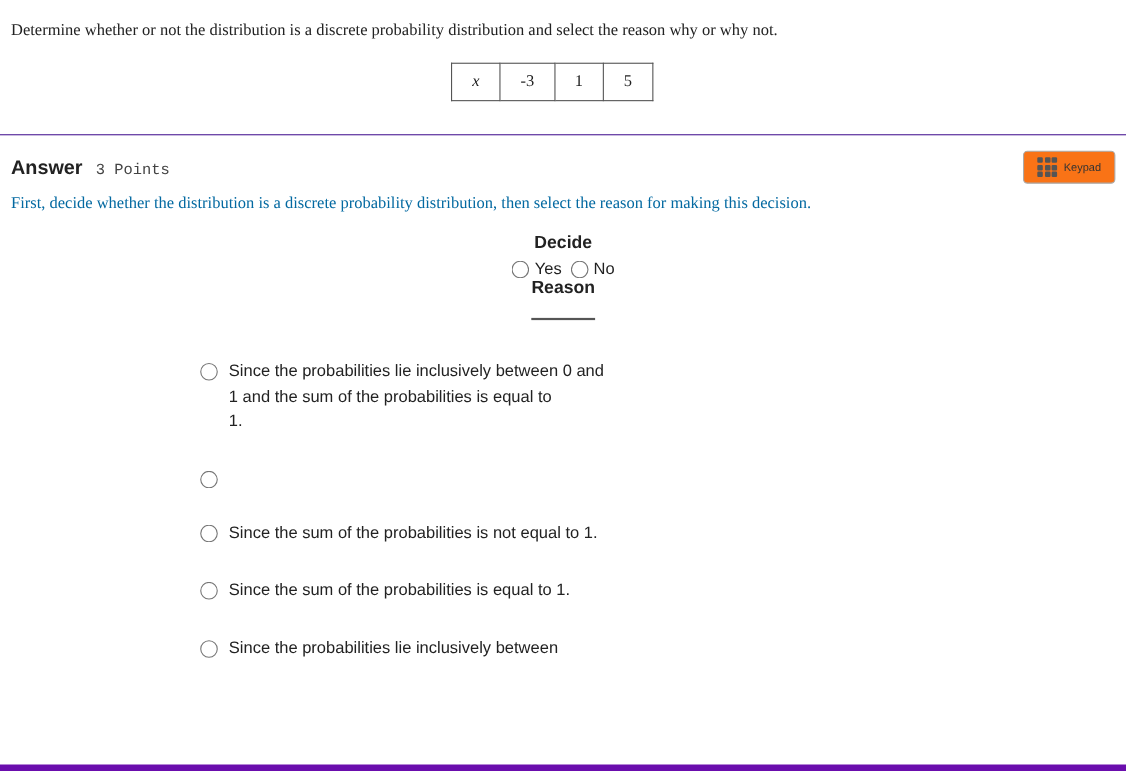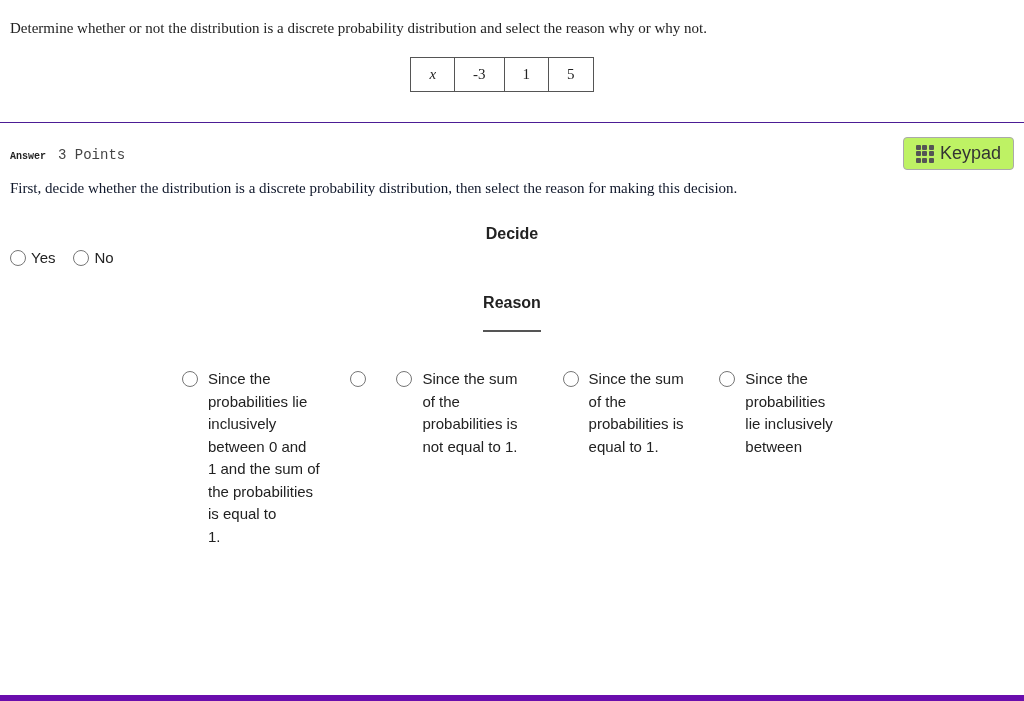--- a/index.html
+++ b/index.html
@@ -47,72 +47,71 @@
       padding: 14px 10px 10px 10px;
       position: relative;
     }
     .answer-header {
       display: flex;
       align-items: center;
       justify-content: space-between;
       margin-bottom: 10px;
     }
     .answer-label {
-      font-size: 10px;
-      font-weight: bold;
-      font-family: Liberation Mono, monospace;
+      font-size: 18px;
+      font-weight: bold;
+      font-family: Liberation Sans, sans-serif;
     }
     .points-label {
       font-size: 14px;
       font-family: Liberation Mono, monospace;
       color: #444;
       margin-left: 8px;
       font-weight: normal;
     }
     .keypad-btn {
       display: flex;
       align-items: center;
       gap: 6px;
       border: 1px solid #aaa;
-      background: #bef264;
+      background: #f97316;
       padding: 5px 12px;
       border-radius: 4px;
-      font-size: 18px;
+      font-size: 10px;
       font-family: Arial, sans-serif;
       cursor: pointer;
       color: #333;
     }
     .keypad-btn .grid-icon {
       display: inline-grid;
       grid-template-columns: repeat(3,5px);
       grid-template-rows: repeat(3,5px);
       gap: 1.5px;
     }
     .keypad-btn .grid-icon span {
       width: 5px; height: 5px;
       background: #555;
       border-radius: 1px;
     }
     .instruction-text {
       font-size: 15px;
-      color: #0f172a;
-      margin-bottom: 28px;
+      color: #0369a1;
+      margin-bottom: 18px;
     }
     .section-title {
       text-align: center;
       font-weight: bold;
       font-size: 16px;
       font-family: Arial, sans-serif;
       margin-bottom: 6px;
     }
     .decide-options {
       display: flex;
-      justify-content: flex-start;
-      gap: 18px;
-      margin-bottom: 28px;
+      justify-content: center;
+      gap: 8px;
       align-items: center;
     }
     .radio-option {
       display: flex;
       align-items: center;
       gap: 5px;
       font-size: 15px;
       font-family: Arial, sans-serif;
       cursor: pointer;
     }
@@ -130,21 +129,21 @@
       border-bottom: 2px solid #555;
       display: inline-block;
       padding-bottom: 18px;
     }
     .reason-title-wrapper {
       text-align: center;
       margin-bottom: 18px;
     }
     .reason-options {
       display: flex;
-      flex-direction: row;
+      flex-direction: column;
       gap: 30px;
       padding: 0 20px;
       max-width: 700px;
       margin: 16px auto;
     }
     .reason-option {
       display: flex;
       align-items: flex-start;
       gap: 10px;
       font-size: 15px;

